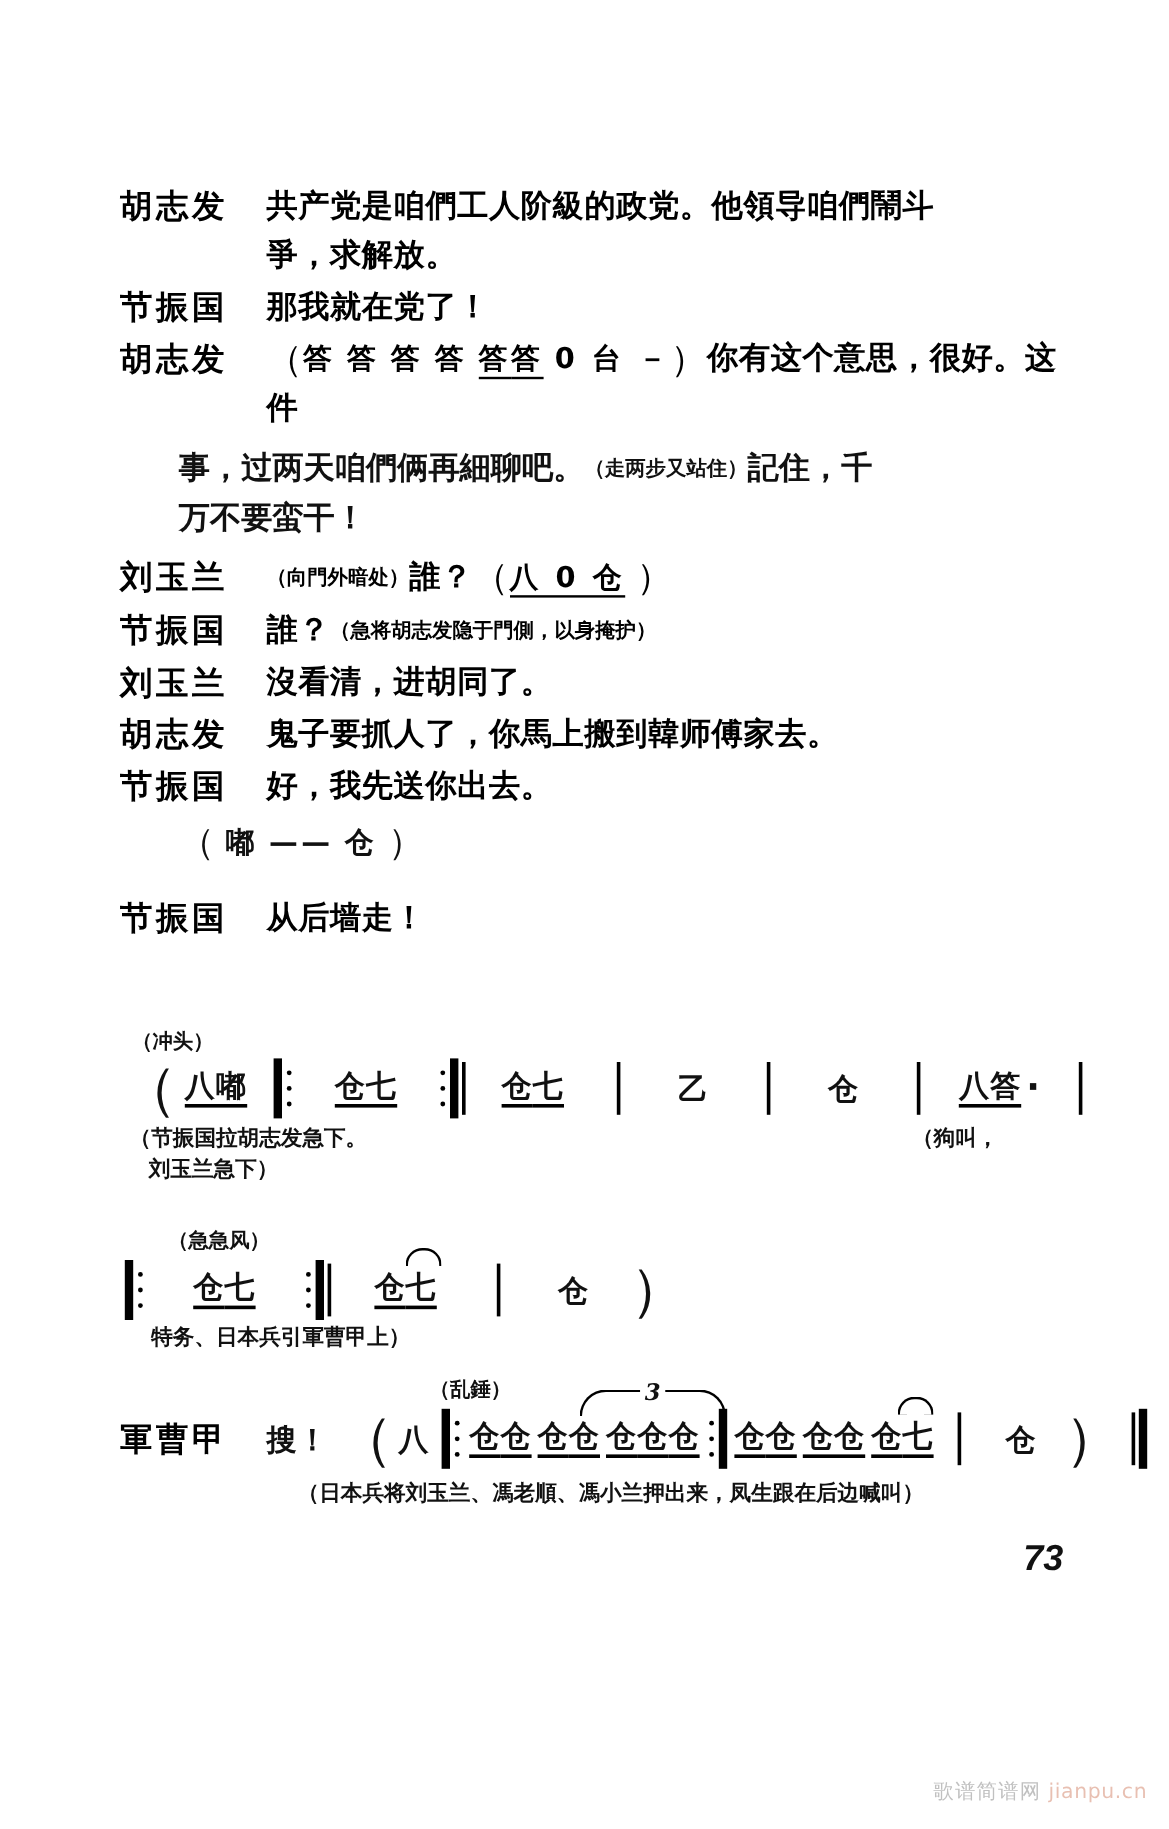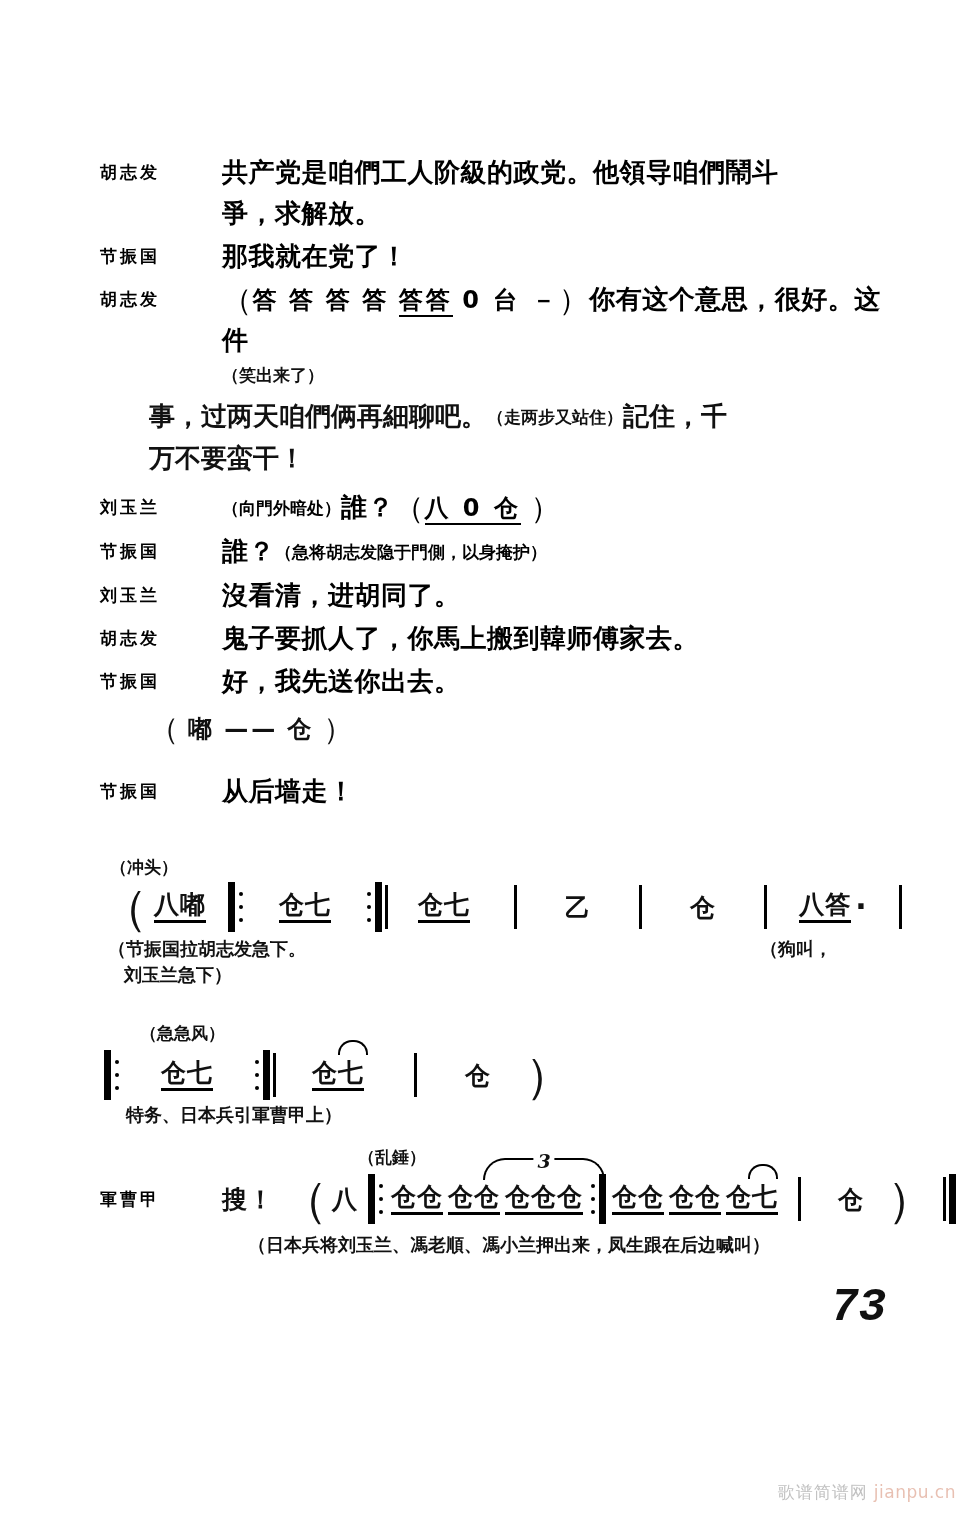--- a/index.html
+++ b/index.html
@@ -30,21 +30,21 @@
   }
   .line {
     display: flex;
     align-items: flex-start;
     margin-bottom: 2px;
   }
   .speaker {
     width: 122px;
     flex: 0 0 122px;
     font-weight: bold;
-    font-size: 17px;
+    font-size: 27px;
     letter-spacing: 3px;
     line-height: 41px;
     color: #000;
   }
   .speech {
     flex: 1;
     font-size: 26px;
     line-height: 41px;
     letter-spacing: 0.5px;
     font-weight: 600;
@@ -191,24 +191,24 @@
     font-size: 30px;
     line-height: 1;
     margin-left: 4px;
   }
 
   
   .pageno {
     position: absolute;
     right: 88px;
     top: 1282px;
-    font-size: 46px;
+    font-size: 30px;
     font-style: italic;
     font-weight: bold;
-    font-family: Liberation Mono, monospace;
+    font-family: Liberation Sans, sans-serif;
   }
   .watermark {
     position: absolute;
     right: 18px;
     bottom: 20px;
     display: flex;
     align-items: baseline;
     gap: 6px;
     opacity: 0.42;
     text-align: right;
@@ -243,21 +243,20 @@
       <div class="speaker">节振国</div>
       <div class="speech">那我就在党了！</div>
     </div>
 
     <div class="line">
       <div class="speaker">胡志发</div>
       <div class="speech tight">
         <span class="paren-big">（</span><span class="perc-inline">答</span> <span class="perc-inline">答</span> <span class="perc-inline">答</span> <span class="perc-inline">答</span> <span class="perc-inline u">答</span><span class="perc-inline u">答</span> <span class="perc-inline">0 台 －</span><span class="paren-big">）</span><span>你有这个意思，很好。这件</span>
       </div>
     </div>
-    <div class="stage-line">（笑出来了）</div>
     <div class="gap-small"></div>
     <div class="indent-body">
       <span>事，过两天咱們俩再細聊吧。</span><span class="stage">（走两步又站住）</span><span>記住，千</span><br>
       <span>万不要蛮干！</span>
     </div>
 
     <div class="gap-small"></div>
 
     <div class="line">
       <div class="speaker">刘玉兰</div>

